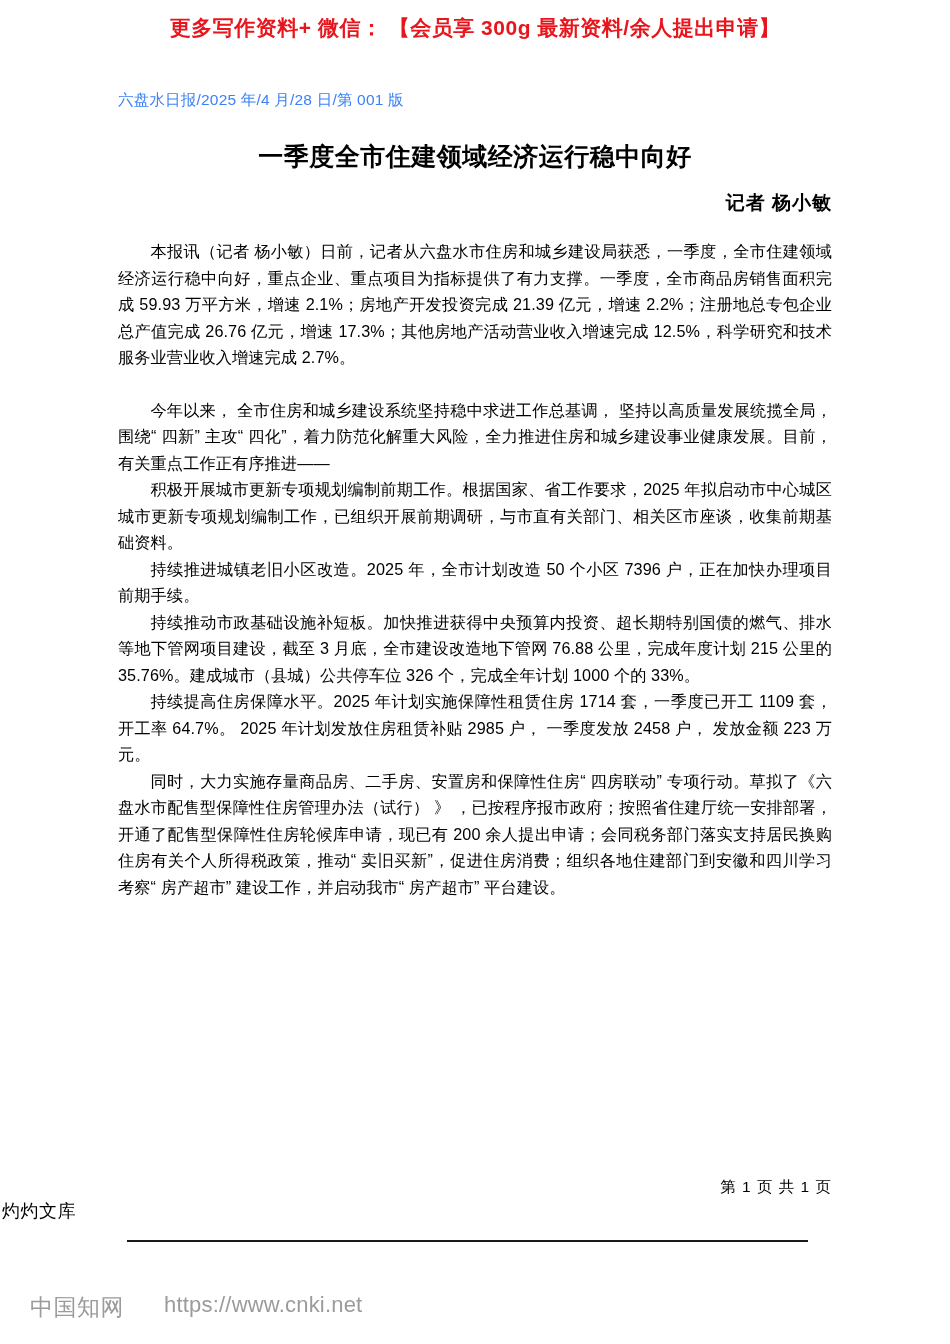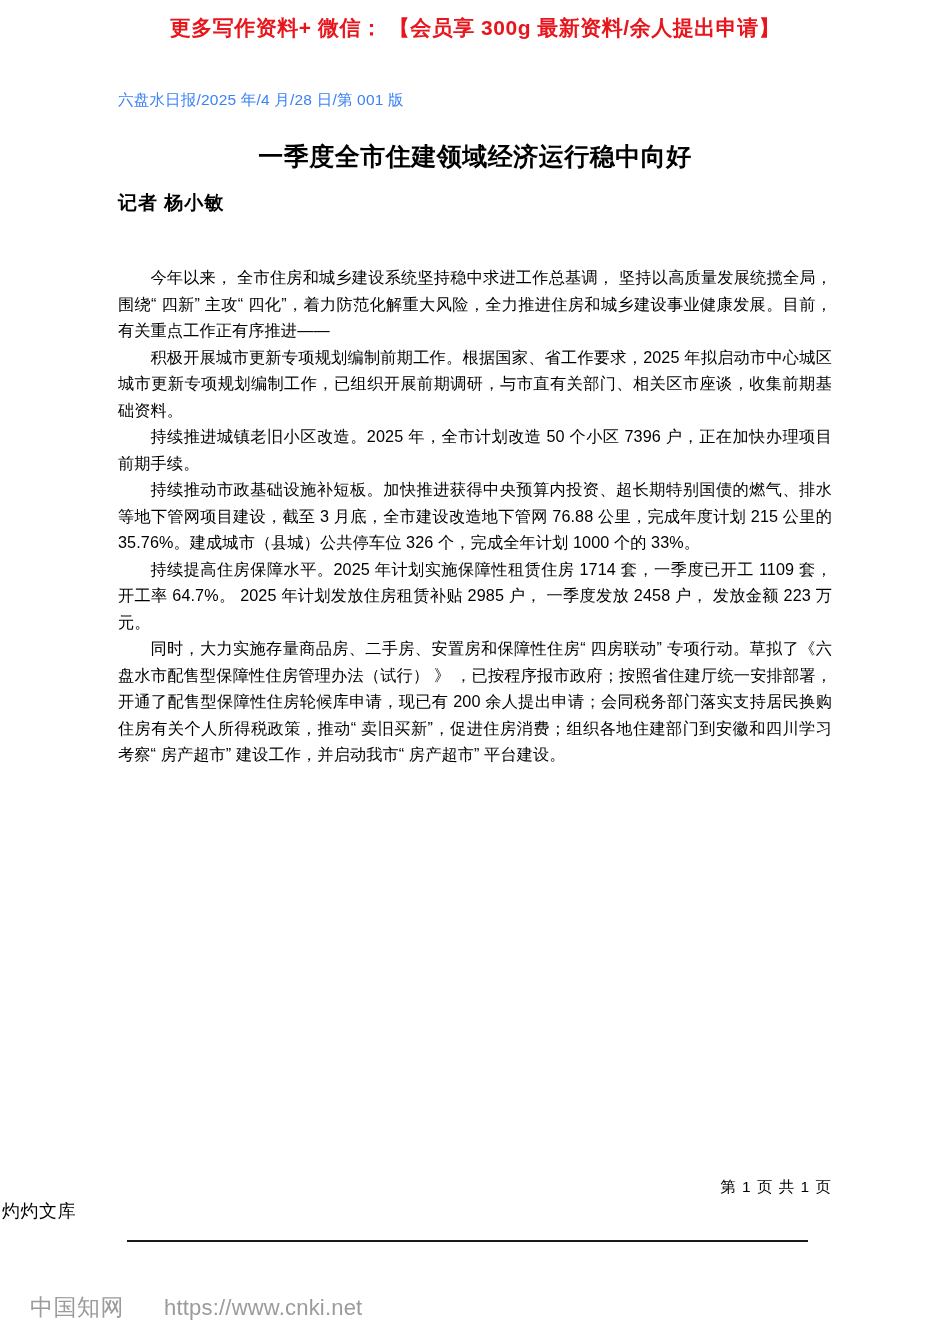--- a/index.html
+++ b/index.html
@@ -59,21 +59,21 @@
     font-weight: bold;
     letter-spacing: 0.5px;
     white-space: nowrap;
   }
 
   .doc-byline {
     position: absolute;
     left: 118px;
     top: 190px;
     width: 714px;
-    text-align: left;
+    text-align: right;
     font-size: 19px;
     font-weight: bold;
     letter-spacing: 1px;
   }
 
   
   .article-body {
     position: absolute;
     left: 118px;
     top: 238px;
@@ -119,21 +119,21 @@
     width: 681px;
     height: 2px;
     background: #1a1a1a;
   }
 
   .cnki-bar {
     position: absolute;
     left: 30px;
     top: 1292px;
     display: flex;
-    align-items: center;
+    align-items: flex-start;
     color: #9b9b9b;
   }
   .cnki-name {
     font-size: 23px;
     letter-spacing: 0.5px;
   }
   .cnki-url {
     font-size: 22px;
     margin-left: 40px;
     letter-spacing: 0.2px;
@@ -146,20 +146,21 @@
 
 <div class="sheet">
 
   <div class="source-line">六盘水日报/2025 年/4 月/28 日/第 001 版</div>
 
   <div class="doc-title">一季度全市住建领域经济运行稳中向好</div>
 
   <div class="doc-byline">记者  杨小敏</div>
 
   <div class="article-body">
+    <p>本报讯（记者 杨小敏）日前，记者从六盘水市住房和城乡建设局获悉，一季度，全市住建领域经济运行稳中向好，重点企业、重点项目为指标提供了有力支撑。一季度，全市商品房销售面积完成 59.93 万平方米，增速 2.1%；房地产开发投资完成 21.39 亿元，增速 2.2%；注册地总专包企业总产值完成 26.76 亿元，增速 17.3%；其他房地产活动营业收入增速完成 12.5%，科学研究和技术服务业营业收入增速完成 2.7%。</p>
     <p class="para-gap">今年以来， 全市住房和城乡建设系统坚持稳中求进工作总基调， 坚持以高质量发展统揽全局，围绕“ 四新” 主攻“ 四化”，着力防范化解重大风险，全力推进住房和城乡建设事业健康发展。目前，有关重点工作正有序推进——</p>
     <p>积极开展城市更新专项规划编制前期工作。根据国家、省工作要求，2025 年拟启动市中心城区城市更新专项规划编制工作，已组织开展前期调研，与市直有关部门、相关区市座谈，收集前期基础资料。</p>
     <p>持续推进城镇老旧小区改造。2025 年，全市计划改造 50 个小区 7396 户，正在加快办理项目前期手续。</p>
     <p>持续推动市政基础设施补短板。加快推进获得中央预算内投资、超长期特别国债的燃气、排水等地下管网项目建设，截至 3 月底，全市建设改造地下管网 76.88 公里，完成年度计划 215 公里的 35.76%。建成城市（县城）公共停车位 326 个，完成全年计划 1000 个的 33%。</p>
     <p>持续提高住房保障水平。2025 年计划实施保障性租赁住房 1714 套，一季度已开工 1109 套，开工率 64.7%。 2025 年计划发放住房租赁补贴 2985 户， 一季度发放 2458 户， 发放金额 223 万元。</p>
     <p>同时，大力实施存量商品房、二手房、安置房和保障性住房“ 四房联动” 专项行动。草拟了《六盘水市配售型保障性住房管理办法（试行） 》 ，已按程序报市政府；按照省住建厅统一安排部署，开通了配售型保障性住房轮候库申请，现已有 200 余人提出申请；会同税务部门落实支持居民换购住房有关个人所得税政策，推动“ 卖旧买新”，促进住房消费；组织各地住建部门到安徽和四川学习考察“ 房产超市” 建设工作，并启动我市“ 房产超市” 平台建设。</p>
   </div>
 
   <div class="page-number">第 1 页 共 1 页</div>
 

